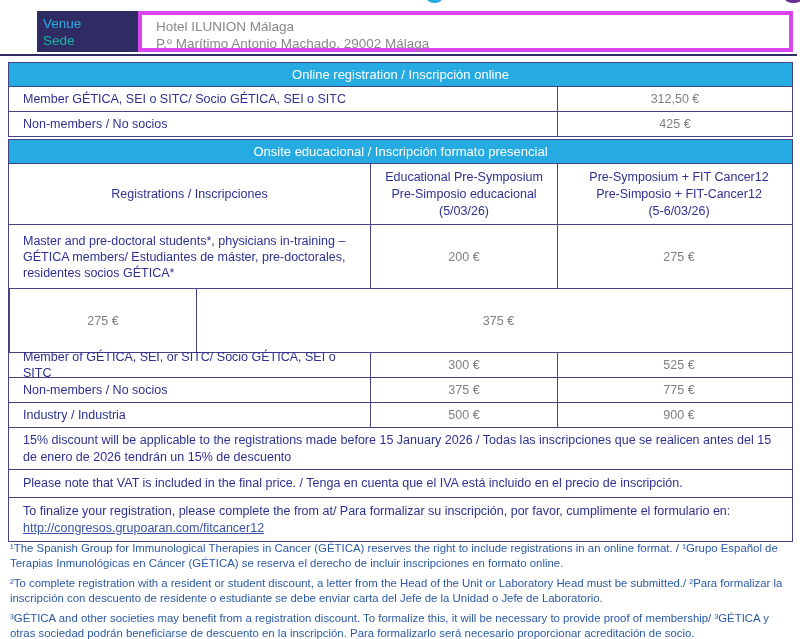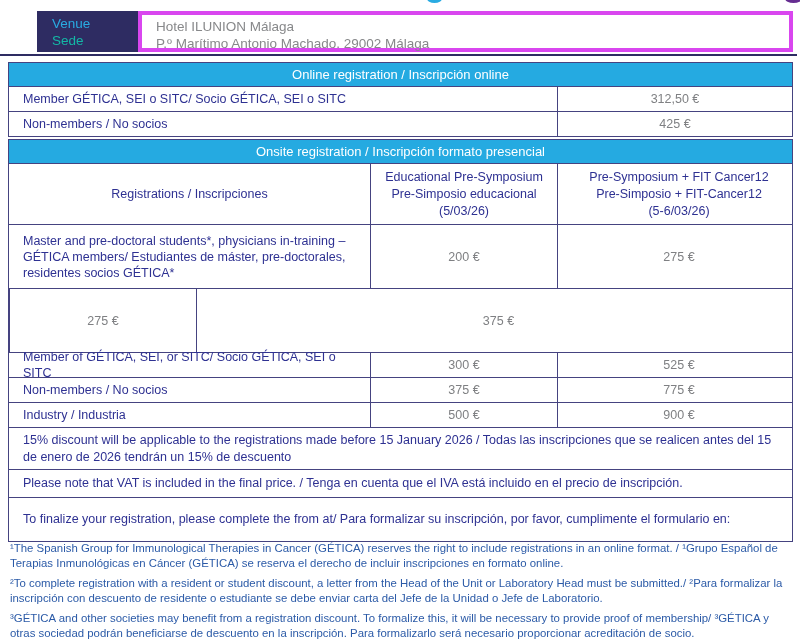--- a/index.html
+++ b/index.html
@@ -11,21 +11,21 @@
   }
   .dot { position:absolute; border-radius:50%; }
   #dot-cyan  { left:427px; top:-6px; width:15px; height:9px;  background:#29abe2; }
   #dot-purple{ left:785px; top:-6px; width:17px; height:9px;  background:#662d91; }
 
   
   .venue-wrap { position:absolute; left:0; top:11px; width:800px; }
   .venue-row { display:flex; }
   .venue-label {
     width:101px; margin-left:37px; background:#2e2c62; color:#ffffff;
-    padding:4px 0 4px 15px; font-size:13.5px; line-height:17px; height:41px;
+    padding:4px 0 4px 6px; font-size:13.5px; line-height:17px; height:41px;
   }
   .venue-label .en { color:#29abe2; display:block; }
   .venue-label .es { color:#14b8a6; display:block; }
   .venue-info {
     width:655px; border:4px solid #d946ef; background:#ffffff;
     color:#87888a; font-size:13.5px; line-height:17px; padding:3px 0 3px 14px; height:41px;
   }
   .venue-info span { display:block; }
   .venue-underline { width:797px; height:2px; background:#2e2c62; margin-top:2px; }
 
@@ -96,21 +96,21 @@
     <div class="cell price w-pr">312,50 €</div>
   </div>
   <div class="trow h-r2">
     <div class="cell lbl w-lab">Non-members / No socios</div>
     <div class="cell price w-pr">425 €</div>
   </div>
 </div>
 
 <div class="tbl" id="tbl-onsite">
   <div class="trow">
-    <div class="thead-cyan">Onsite registration / Inscripción formato presencial</div>
+    <div class="thead-cyan">Onsite educacional / Inscripción formato presencial</div>
   </div>
   <div class="trow h-chead">
     <div class="cell center c1">Registrations / Inscripciones</div>
     <div class="cell center head3 c2">
       <span>Educational Pre-Symposium</span>
       <span>Pre-Simposio educacional</span>
       <span>(5/03/26)</span>
     </div>
     <div class="cell center head3 c3">
       <span>Pre-Symposium + FIT Cancer12</span>
@@ -146,20 +146,21 @@
 
   <div class="trow h-note1">
     <div class="note-cell row-center">15% discount will be applicable to the registrations made before 15 January 2026 / Todas las inscripciones que se realicen antes del 15 de enero de 2026 tendrán un 15% de descuento</div>
   </div>
   <div class="trow h-note2">
     <div class="note-cell row-center">Please note that VAT is included in the final price. / Tenga en cuenta que el IVA está incluido en el precio de inscripción.</div>
   </div>
   <div class="trow h-note3">
     <div class="note-cell">
       <span>To finalize your registration, please complete the from at/ Para formalizar su inscripción, por favor, cumplimente el formulario en:</span>
+      <a class="reg-link" href="#">http://congresos.grupoaran.com/fitcancer12</a>
     </div>
   </div>
 </div>
 
 <div class="footnotes">
   <div class="footnote">¹The Spanish Group for Immunological Therapies in Cancer (GÉTICA) reserves the right to include registrations in an online format. / ¹Grupo Español de Terapias Inmunológicas en Cáncer (GÉTICA) se reserva el derecho de incluir inscripciones en formato online.</div>
   <div class="footnote">²To complete registration with a resident or student discount, a letter from the Head of the Unit or Laboratory Head must be submitted./ ²Para formalizar la inscripción con descuento de residente o estudiante se debe enviar carta del Jefe de la Unidad o Jefe de Laboratorio.</div>
   <div class="footnote">³GÉTICA and other societies may benefit from a registration discount. To formalize this, it will be necessary to provide proof of membership/ ³GÉTICA y otras sociedad podrán beneficiarse de descuento en la inscripción. Para formalizarlo será necesario proporcionar acreditación de socio.</div>
 </div>
 

